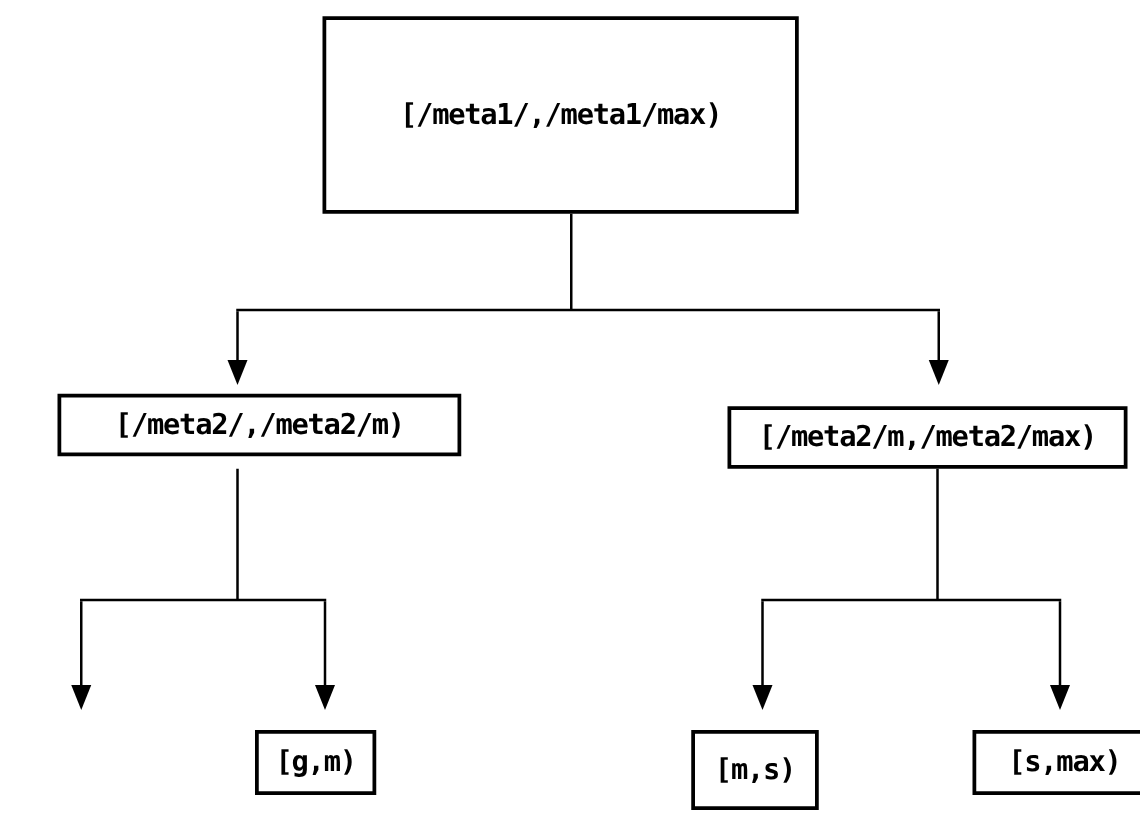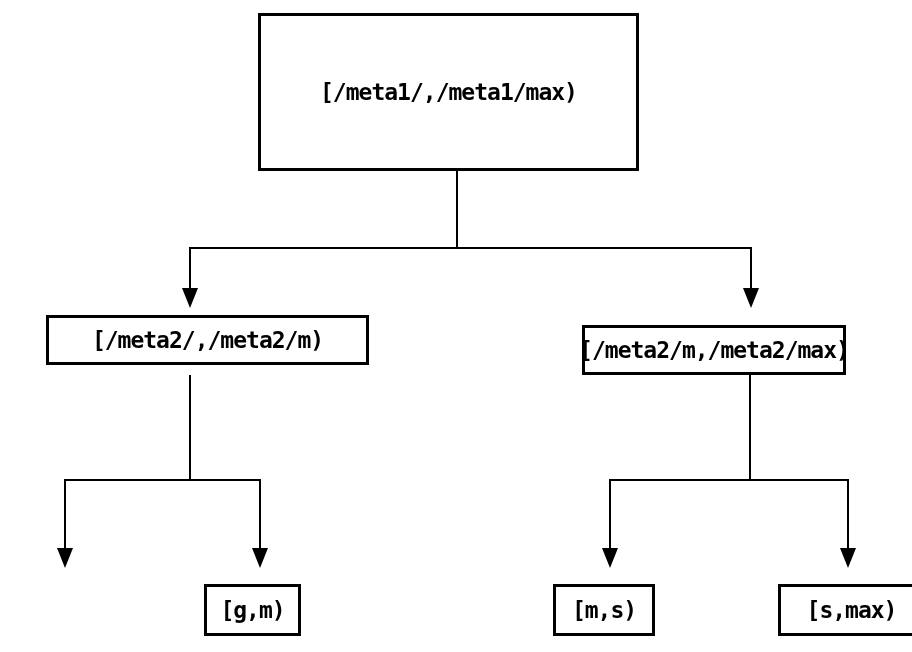--- a/index.html
+++ b/index.html
@@ -44,26 +44,26 @@
 </style>
 </head>
 <body>
 
 <div class="stage">
 
   <div class="node" style="left:258px; top:13px; width:381px; height:158px;">[/meta1/,/meta1/max)</div>
 
   <div class="node" style="left:22px; top:315px; width:323px; height:50px;margin-left:24px;">[/meta2/,/meta2/m)</div>
 
-  <div class="node" style="left:582px; top:325px; width:264px; height:50px;">[/meta2/m,/meta2/max)</div>
+  <div class="node" style="left:582px; top:325px; width:320px; height:50px;">[/meta2/m,/meta2/max)</div>
 
 
   <div class="node" style="left:204px; top:584px; width:97px; height:52px;">[g,m)</div>
 
-  <div class="node" style="left:553px; top:584px; width:102px; height:52px;">[m,s)</div>
+  <div class="node" style="left:553px; top:584px; width:102px; height:64px;">[m,s)</div>
 
   <div class="node" style="left:778px; top:584px; width:147px; height:52px;">[s,max)</div>
 
   <div class="line" style="left:456px; top:171px; width:2px; height:77px;"></div>
   <div class="line" style="left:189px; top:247px; width:563px; height:2px;"></div>
   <div class="line" style="left:189px; top:249px; width:2px; height:40px;"></div>
   <div class="line" style="left:750px; top:249px; width:2px; height:40px;"></div>
   <div class="arrow-down" style="left:182px; top:288px;"></div>
   <div class="arrow-down" style="left:743px; top:288px;"></div>
 

